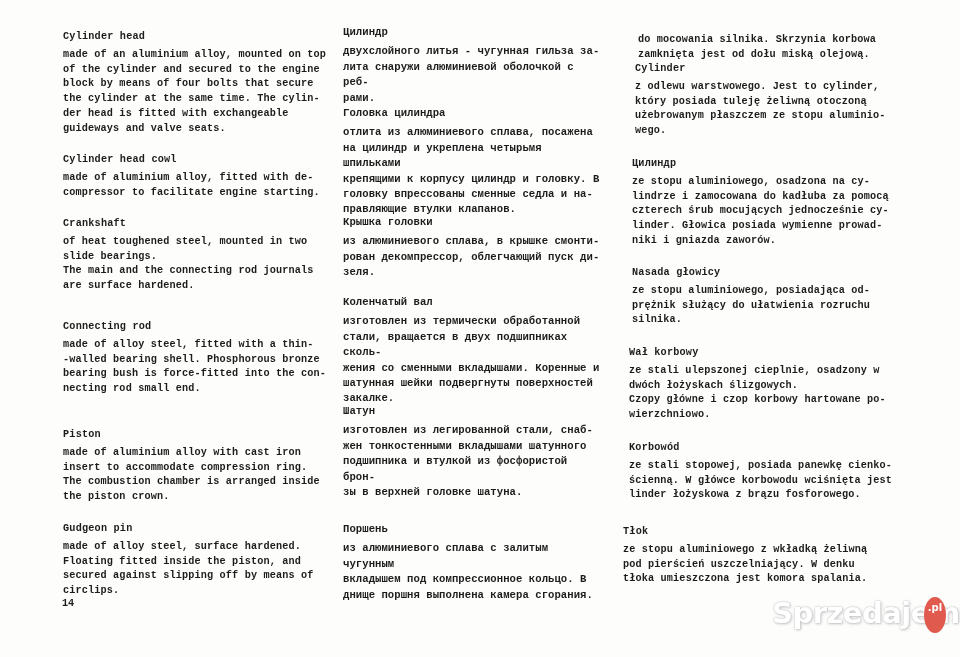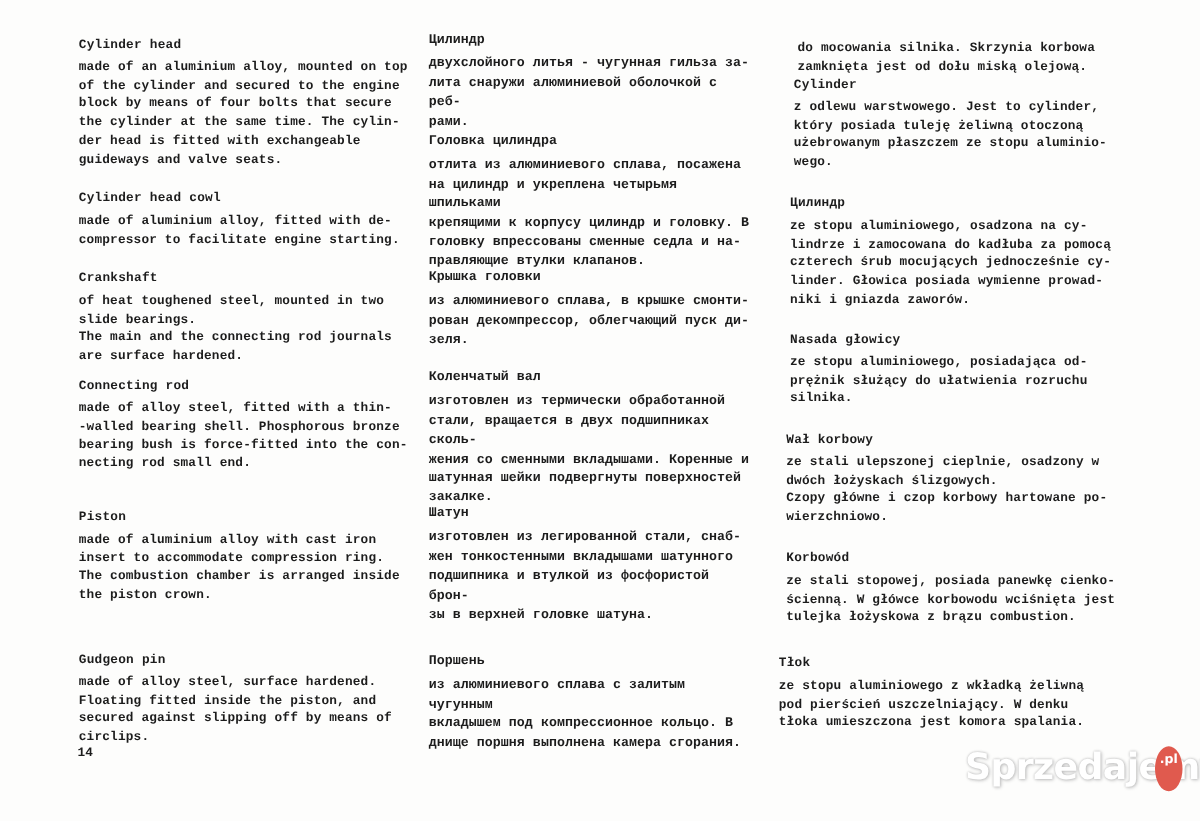--- a/index.html
+++ b/index.html
@@ -84,28 +84,28 @@
     <p class="body-text">made of aluminium alloy, fitted with de-
 compressor to facilitate engine starting.</p>
   </div>
   <div class="section" style="top:217px">
     <div class="heading">Crankshaft</div>
     <p class="body-text">of heat toughened steel, mounted in two
 slide bearings.
 The main and the connecting rod journals
 are surface hardened.</p>
   </div>
-  <div class="section" style="top:303px">
+  <div class="section" style="top:320px">
     <div class="heading">Connecting rod</div>
     <p class="body-text">made of alloy steel, fitted with a thin-
 -walled bearing shell. Phosphorous bronze
 bearing bush is force-fitted into the con-
 necting rod small end.</p>
   </div>
-  <div class="section" style="top:408px">
+  <div class="section" style="top:428px">
     <div class="heading">Piston</div>
     <p class="body-text">made of aluminium alloy with cast iron
 insert to accommodate compression ring.
 The combustion chamber is arranged inside
 the piston crown.</p>
   </div>
   <div class="section" style="top:522px">
     <div class="heading">Gudgeon pin</div>
     <p class="body-text">made of alloy steel, surface hardened.
 Floating fitted inside the piston, and
@@ -188,21 +188,21 @@
     <div class="heading">Wał korbowy</div>
     <p class="body-text">ze stali ulepszonej cieplnie, osadzony w
 dwóch łożyskach ślizgowych.
 Czopy główne i czop korbowy hartowane po-
 wierzchniowo.</p>
   </div>
   <div class="section" style="left:-3px; top:441px">
     <div class="heading">Korbowód</div>
     <p class="body-text">ze stali stopowej, posiada panewkę cienko-
 ścienną. W główce korbowodu wciśnięta jest
-tulejka łożyskowa z brązu combustion.</p>
+linder łożyskowa z brązu fosforowego.</p>
   </div>
   <div class="section" style="left:-9px; top:525px">
     <div class="heading">Tłok</div>
     <p class="body-text">ze stopu aluminiowego z wkładką żeliwną
 pod pierścień uszczelniający. W denku
 tłoka umieszczona jest komora spalania.</p>
   </div>
 </div>
 
 <div class="watermark">Sprzedajemy</div>

